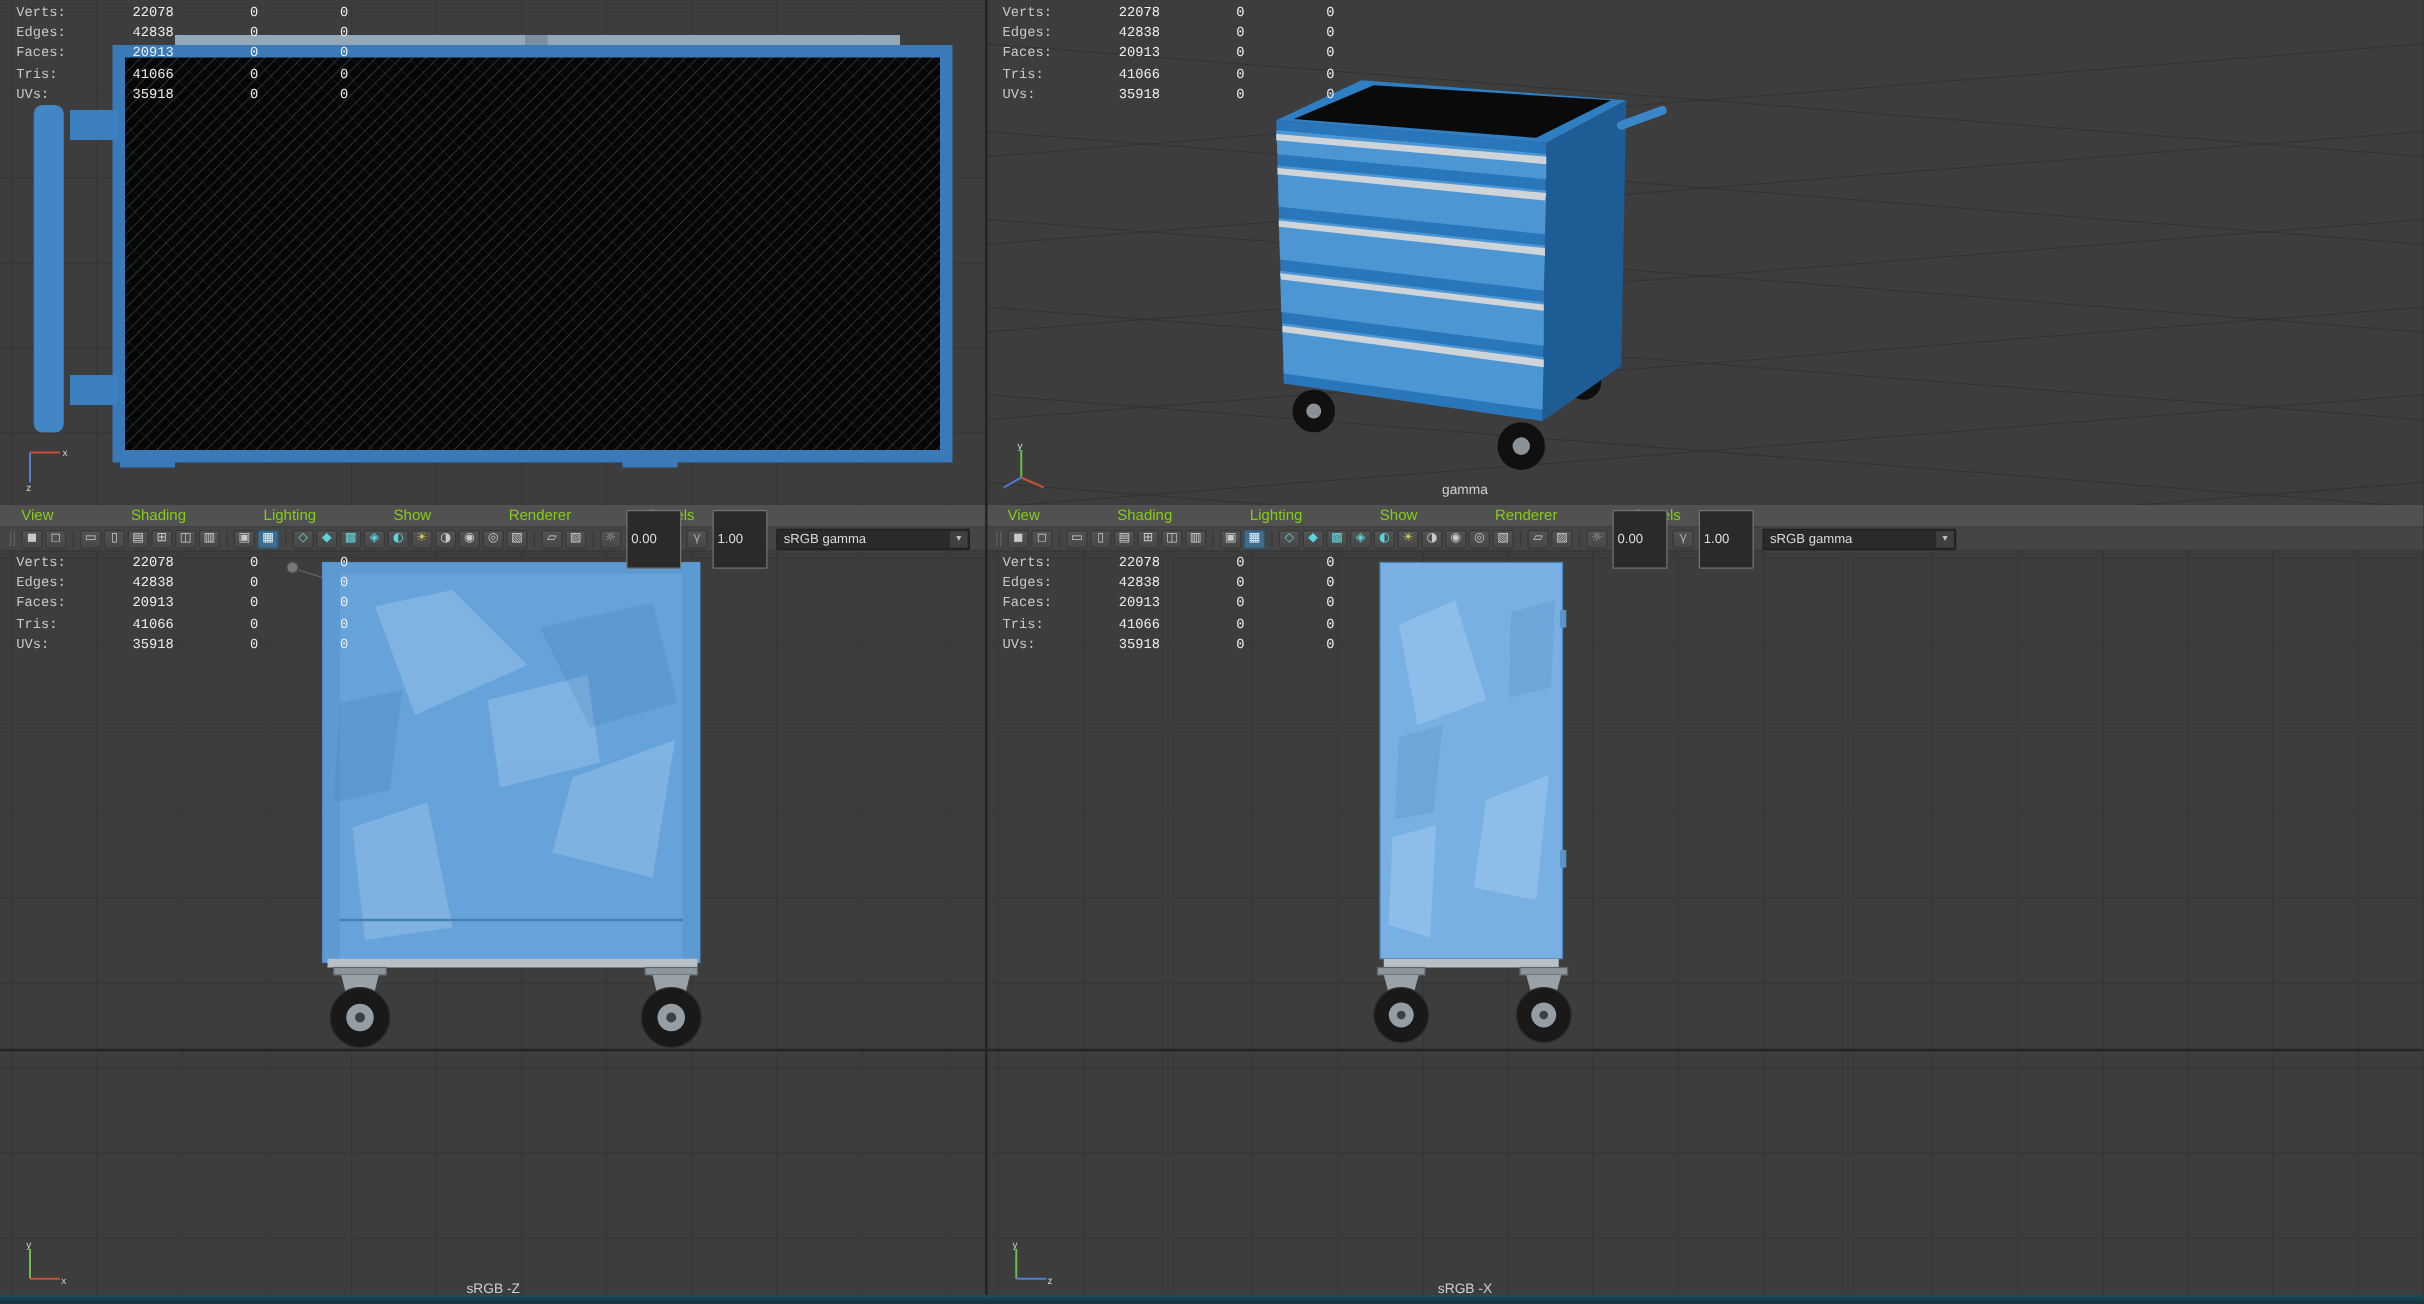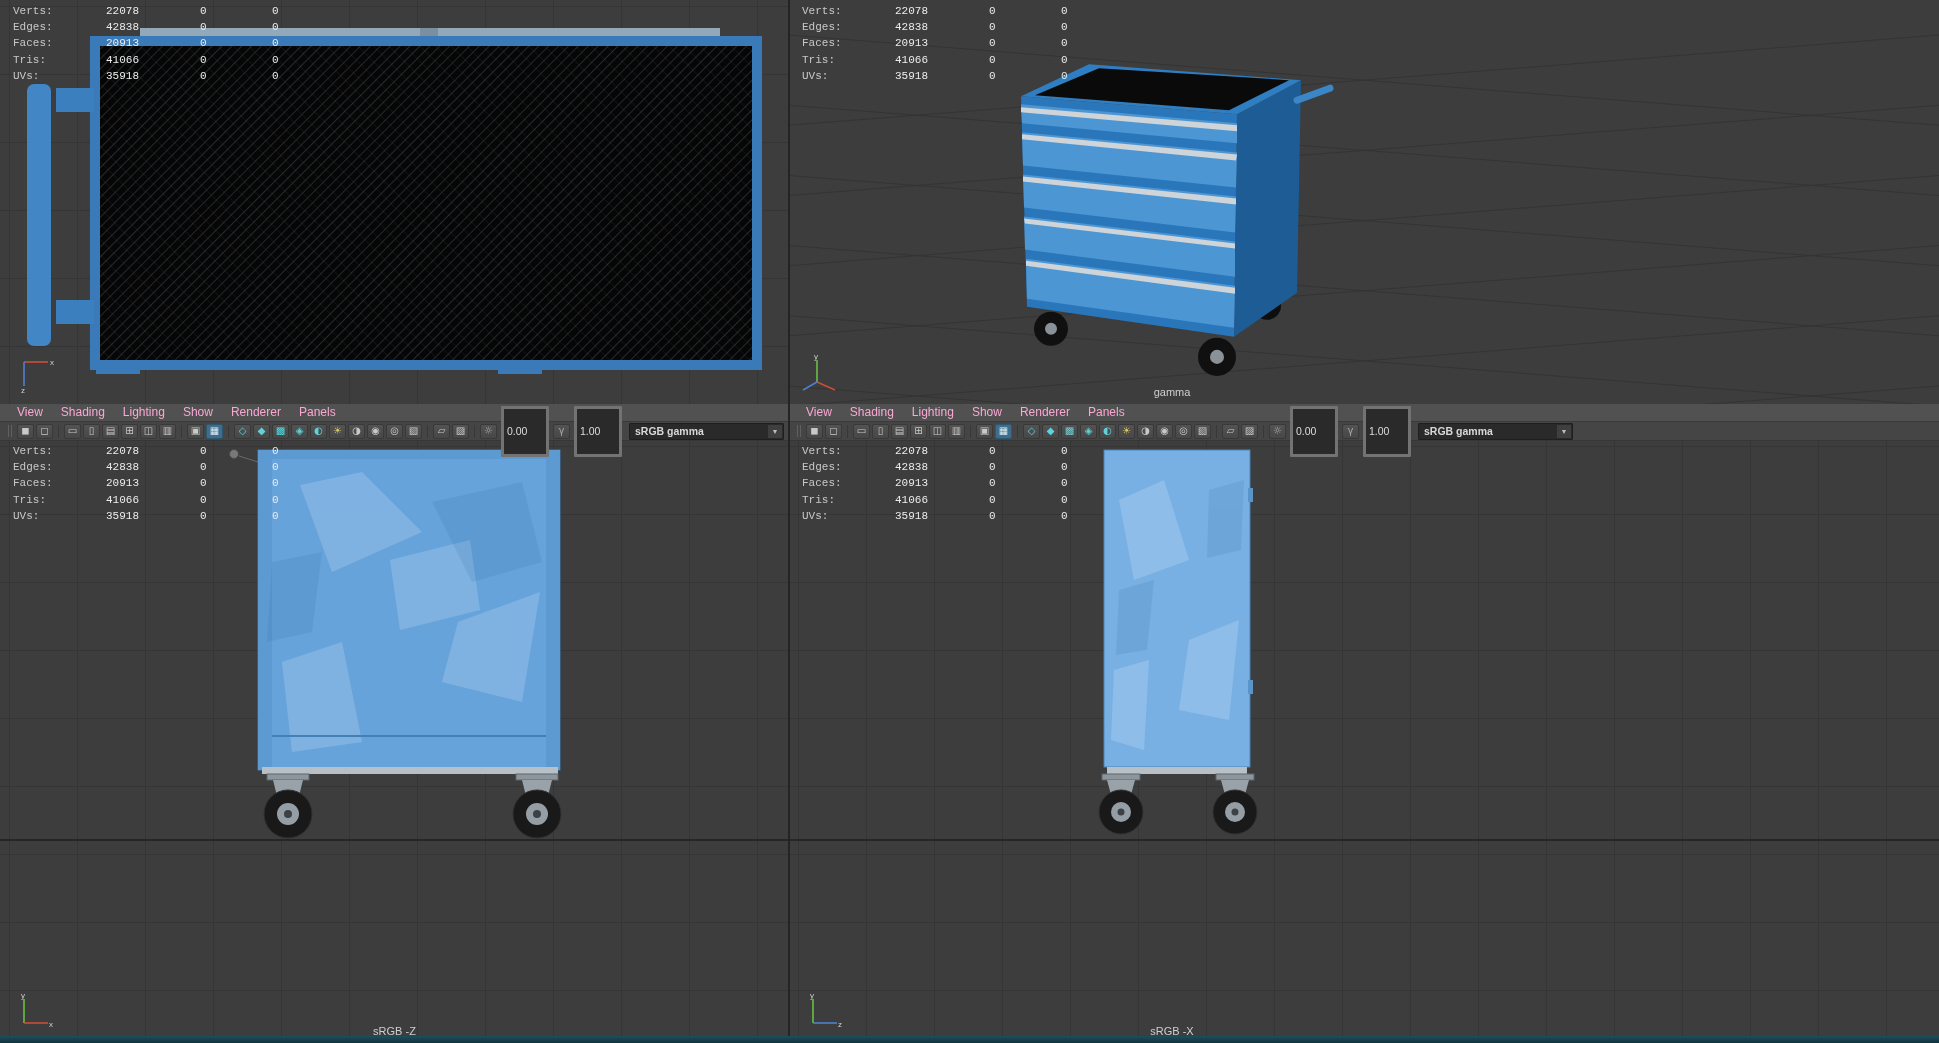--- a/index.html
+++ b/index.html
@@ -32,43 +32,43 @@
   
   .view-label{position:absolute;left:0;right:0;bottom:6px;text-align:center;
       font-size:11px;color:#cfcfcf;z-index:3;}
   .view-label.shift{left:323px;right:auto;width:120px;}
   .gizmo{position:absolute;left:12px;bottom:10px;z-index:3;}
   .gz{font-size:8px;fill:#cfcfcf;font-family:"Liberation Sans",sans-serif;}
 
   
   .panel-menubar{position:absolute;left:0;right:0;top:0;height:17px;background:#515151;
       border-bottom:1px solid #3a3a3a;display:flex;align-items:center;
-      font-size:12px;color:#f9a8d4;padding-left:8px;z-index:4;}
+      font-size:12px;color:#84cc16;padding-left:8px;z-index:4;gap:44px;}
   .menu-item{padding:0 9px;line-height:17px;cursor:default;}
   .panel-toolbar{position:absolute;left:0;right:0;top:18px;height:18px;background:#454545;
       border-bottom:1px solid #373737;display:flex;align-items:center;padding-left:6px;z-index:4;}
   .tb-grip{width:4px;height:12px;margin:0 4px 0 2px;
       background:linear-gradient(#606060,#606060) left/1px 100% no-repeat,
                  linear-gradient(#606060,#606060) right/1px 100% no-repeat;}
   .tb-icon{display:inline-flex;align-items:center;justify-content:center;
       width:17px;height:15px;margin:0 1px;border:1px solid #393939;border-radius:2px;
       background:linear-gradient(#535353,#474747);color:#c9c9c9;font-size:10px;
       font-family:"DejaVu Sans",sans-serif;line-height:1;box-sizing:border-box;}
   .tb-icon.active{background:#3f6d8d;border-color:#2f586f;color:#dff0f6;}
   .tb-icon.teal{color:#5ed3da;}
   .tb-icon.yellow{color:#ddc95f;}
   .tb-icon.dim{color:#a8a8a8;}
   .tb-sep{width:1px;height:13px;background:#383838;margin:0 4px;}
   .tb-field{display:inline-block;width:36px;height:13px;line-height:13px;margin:0 3px;
-      background:#2a2a2a;border:3px solid #737373;color:#dddddd;font-size:10.5px;
+      background:#2a2a2a;border:1px solid #737373;color:#dddddd;font-size:10.5px;
       padding:16px 3px;border-radius:1px;}
   .tb-dropdown{display:inline-flex;align-items:center;justify-content:space-between;
       width:148px;height:15px;margin:0 4px;background:#2a2a2a;border:1px solid #1f1f1f;
       color:#d8d8d8;font-size:10.5px;padding-left:5px;border-radius:1px;}
-  .dd-label{white-space:nowrap;font-weight:bold;}
+  .dd-label{white-space:nowrap;}
   .dd-arrow{width:14px;height:13px;background:#3f3f3f;color:#bdbdbd;font-size:7px;
       display:inline-flex;align-items:center;justify-content:center;margin:1px;}
 </style>
 </head>
 <body>
 
 <div class="app">
 
   <div class="quad">
     <div class="vp">

